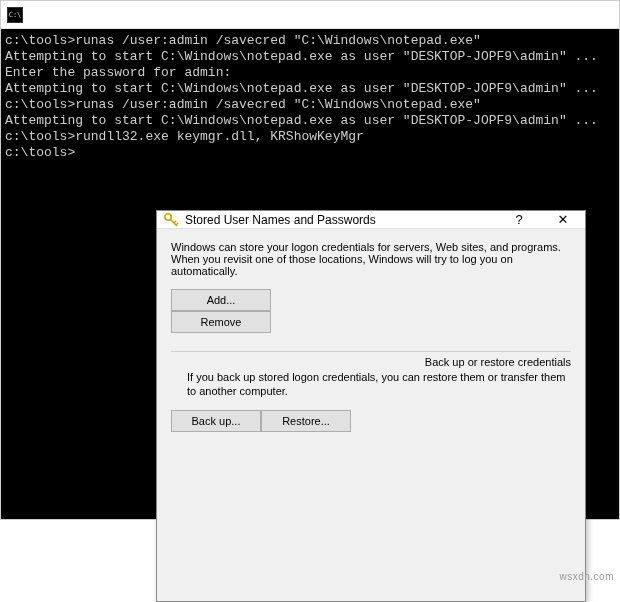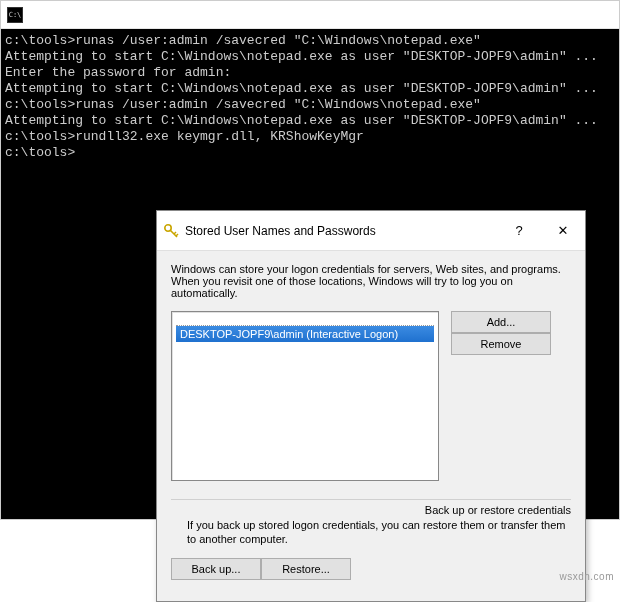--- a/index.html
+++ b/index.html
@@ -62,21 +62,21 @@
       position: absolute;
       left: 156px;
       top: 210px;
       width: 430px;
       height: 392px;
       background: #f0f0f0;
       border: 1px solid #888;
       box-shadow: 2px 2px 6px rgba(0,0,0,0.25);
     }
     .dlg-titlebar {
-      height: 40px;
+      height: 18px;
       background: #fff;
       border-bottom: 1px solid #e0e0e0;
       display: flex;
       align-items: center;
       padding-left: 6px;
     }
     .key-icon {
       width: 16px; height: 16px;
       position: relative;
       margin-right: 6px;
@@ -215,24 +215,20 @@
     </span>
     <span class="dlg-title">Stored User Names and Passwords</span>
     <div class="dlg-ctrls">
       <div class="dlg-ctrl">?</div>
       <div class="dlg-ctrl close">✕</div>
     </div>
   </div>
   <div class="dlg-body">
     <div class="intro">Windows can store your logon credentials for servers, Web sites, and programs. When you revisit one of those locations, Windows will try to log you on automatically.</div>
     <div class="mid">
-      <div class="listbox">
-        <div class="li-dotted"></div>
-        <div class="li-selected">DESKTOP-JOPF9\admin (Interactive Logon)</div>
-      </div>
       <div class="btn-col">
         <button class="btn">Add...</button>
         <button class="btn">Remove</button>
       </div>
     </div>
     <div class="group">
       <hr class="hr">
       <div class="group-title">Back up or restore credentials</div>
       <div class="group-text">If you back up stored logon credentials, you can restore them or transfer them to another computer.</div>
     </div>

